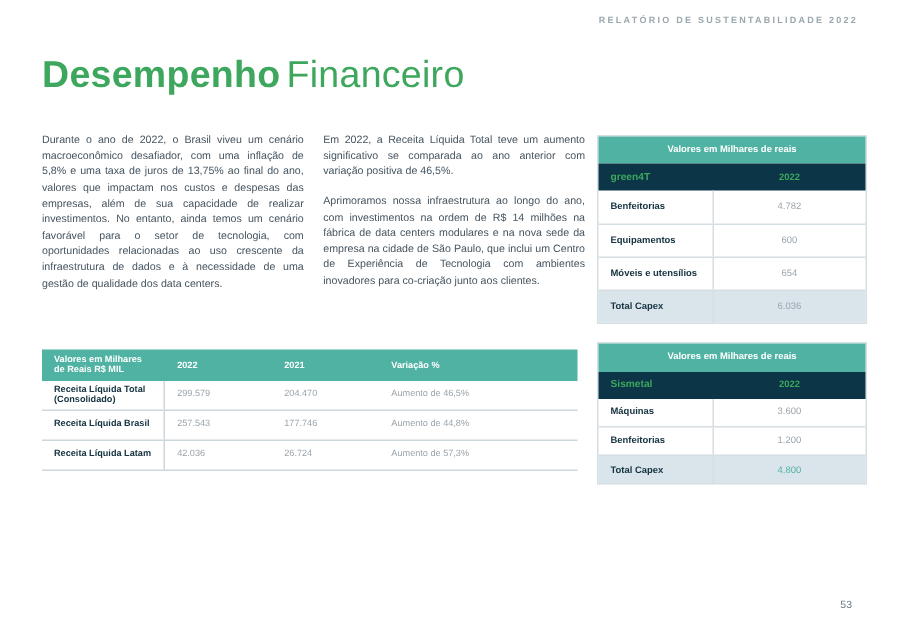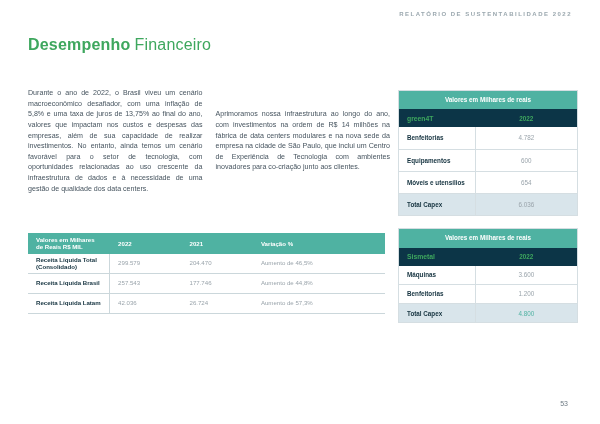--- a/index.html
+++ b/index.html
@@ -15,29 +15,29 @@
   
   .report-label {
     position:absolute; top:11px; right:28px;
     font-size:6px; letter-spacing:1.5px;
     color:#9aa7ae; font-weight:700; text-transform:uppercase;
   }
 
   
   .page-title {
     position:absolute; left:28px; top:36px;
-    font-size:16px; color:#3ea75e; letter-spacing:.2px;
+    font-size:25px; color:#3ea75e; letter-spacing:.2px;
   }
   .page-title .t-bold { font-weight:700; }
   .page-title .t-light { font-weight:400; margin-left:4px; }
 
   
   .body-cols {
     position:absolute; left:28px; top:88px; width:362px;
-    display:flex; gap:13px;align-items:center;
+    display:flex; gap:13px;
   }
   .body-col { flex:1; font-size:7.1px; line-height:1.5; text-align:justify; color:#46545f; }
   .body-col p { margin-bottom:9px; }
 
   
   .revenue-table { position:absolute; left:28px; top:233px; width:357px; font-size:6.1px; }
   .rt-header {
     display:flex; background:#4fb2a2; color:#ffffff; font-weight:700;
   }
   .rt-header .cell { padding:3px 8px; display:flex; align-items:center; line-height:1.2; }
@@ -91,20 +91,21 @@
 
 <h1 class="page-title">
   <span class="t-bold">Desempenho</span><span class="t-light">Financeiro</span>
 </h1>
 
 <div class="body-cols">
   <div class="body-col">
     <p>Durante o ano de 2022, o Brasil viveu um cenário macroeconômico desafiador, com uma inflação de 5,8% e uma taxa de juros de 13,75% ao final do ano, valores que impactam nos custos e despesas das empresas, além de sua capacidade de realizar investimentos. No entanto, ainda temos um cenário favorável para o setor de tecnologia, com oportunidades relacionadas ao uso crescente da infraestrutura de dados e à necessidade de uma gestão de qualidade dos data centers.</p>
   </div>
   <div class="body-col">
+    <p>Em 2022, a Receita Líquida Total teve um aumento significativo se comparada ao ano anterior com variação positiva de 46,5%.</p>
     <p>Aprimoramos nossa infraestrutura ao longo do ano, com investimentos na ordem de R$ 14 milhões na fábrica de data centers modulares e na nova sede da empresa na cidade de São Paulo, que inclui um Centro de Experiência de Tecnologia com ambientes inovadores para co-criação junto aos clientes.</p>
   </div>
 </div>
 
 <div class="revenue-table">
   <div class="rt-header">
     <div class="cell c1">Valores em Milhares de Reais R$ MIL</div>
     <div class="cell c2">2022</div>
     <div class="cell c3">2021</div>
     <div class="cell c4">Variação %</div>

